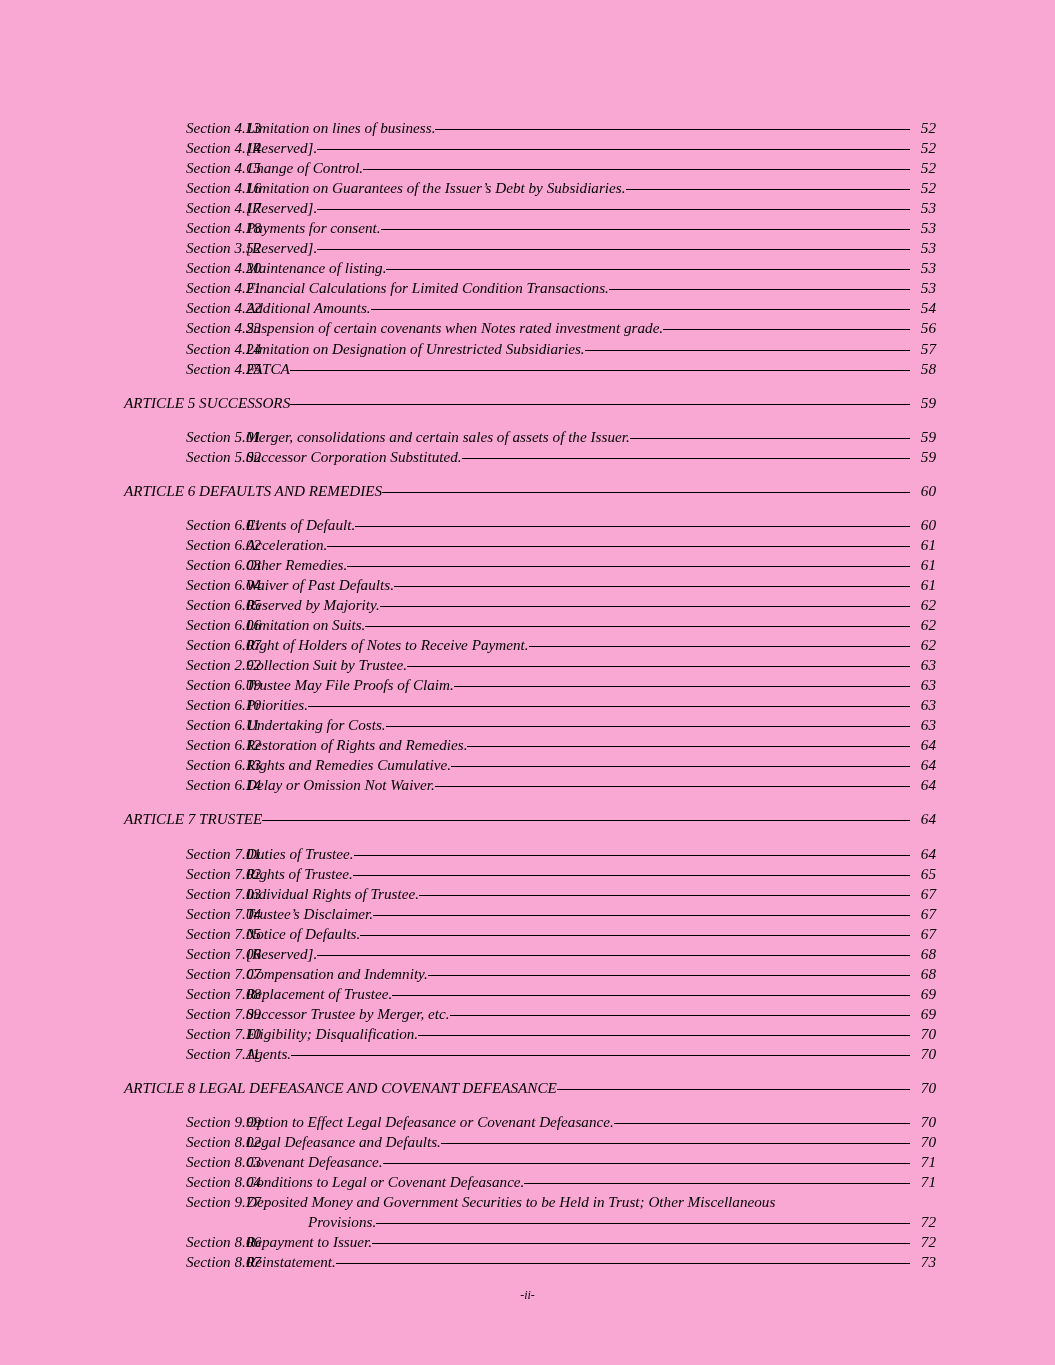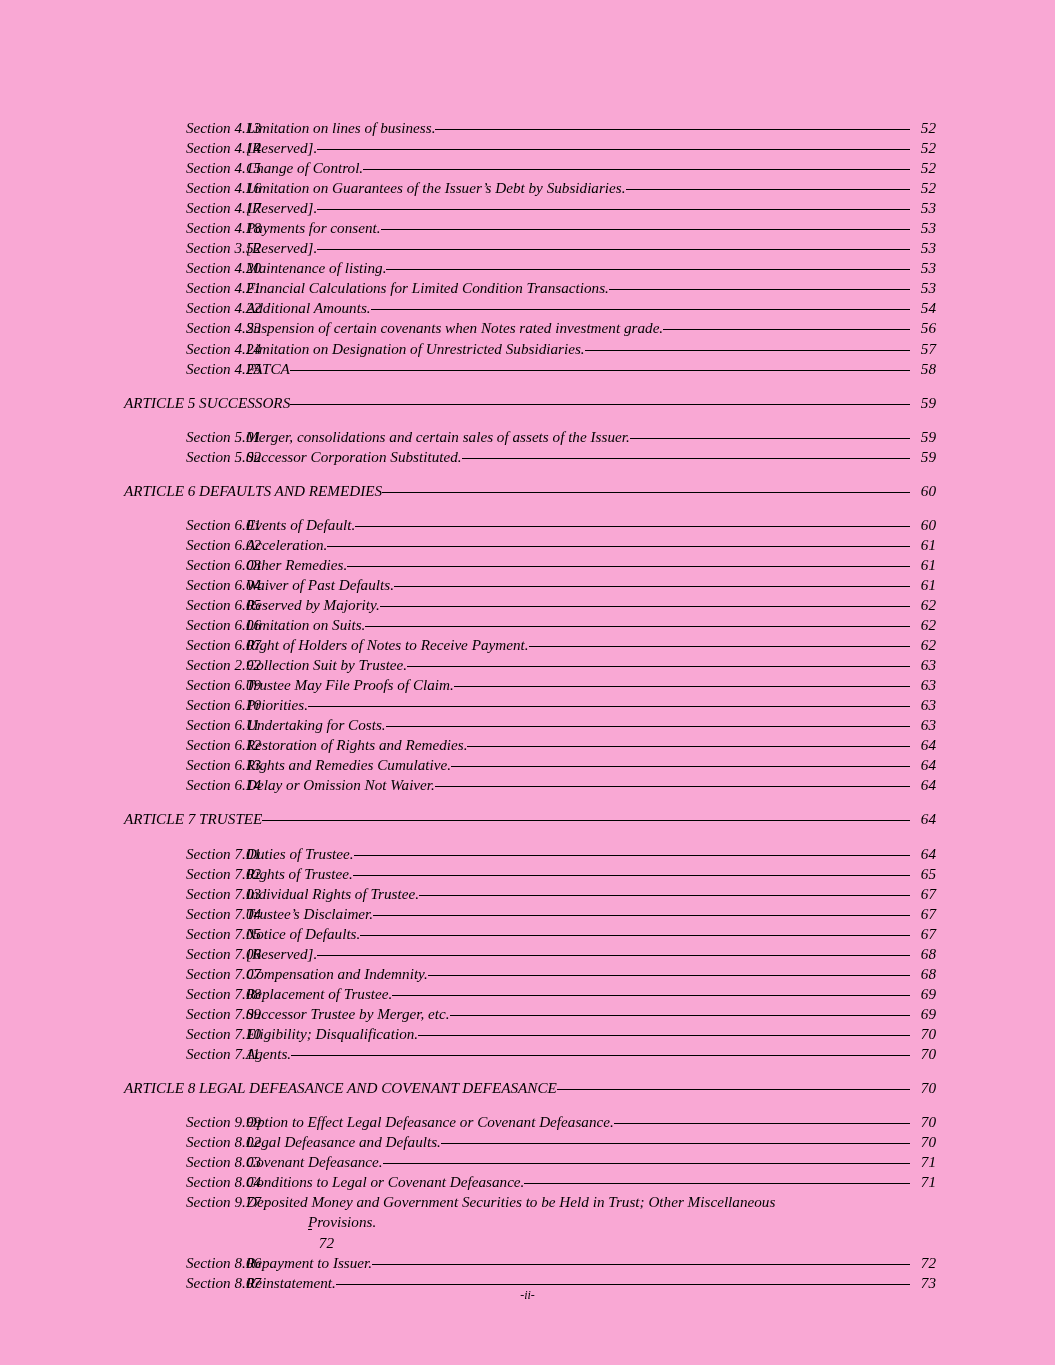--- a/index.html
+++ b/index.html
@@ -100,21 +100,20 @@
     display: flex;
     align-items: baseline;
     width: 100%;
   }
   .row.two-line .line2 {
     display: flex;
     align-items: baseline;
     width: 100%;
     padding-left: 184px;
     box-sizing: border-box;
-    flex-direction: column;
   }
   .row.two-line .line1 .sec-num {
     flex: 0 0 auto;
     width: 122px;
     padding-left: 62px;
     box-sizing: border-box;
     white-space: nowrap;
   }
   .row.two-line .line1 .sec-title {
     flex: 1 1 auto;

